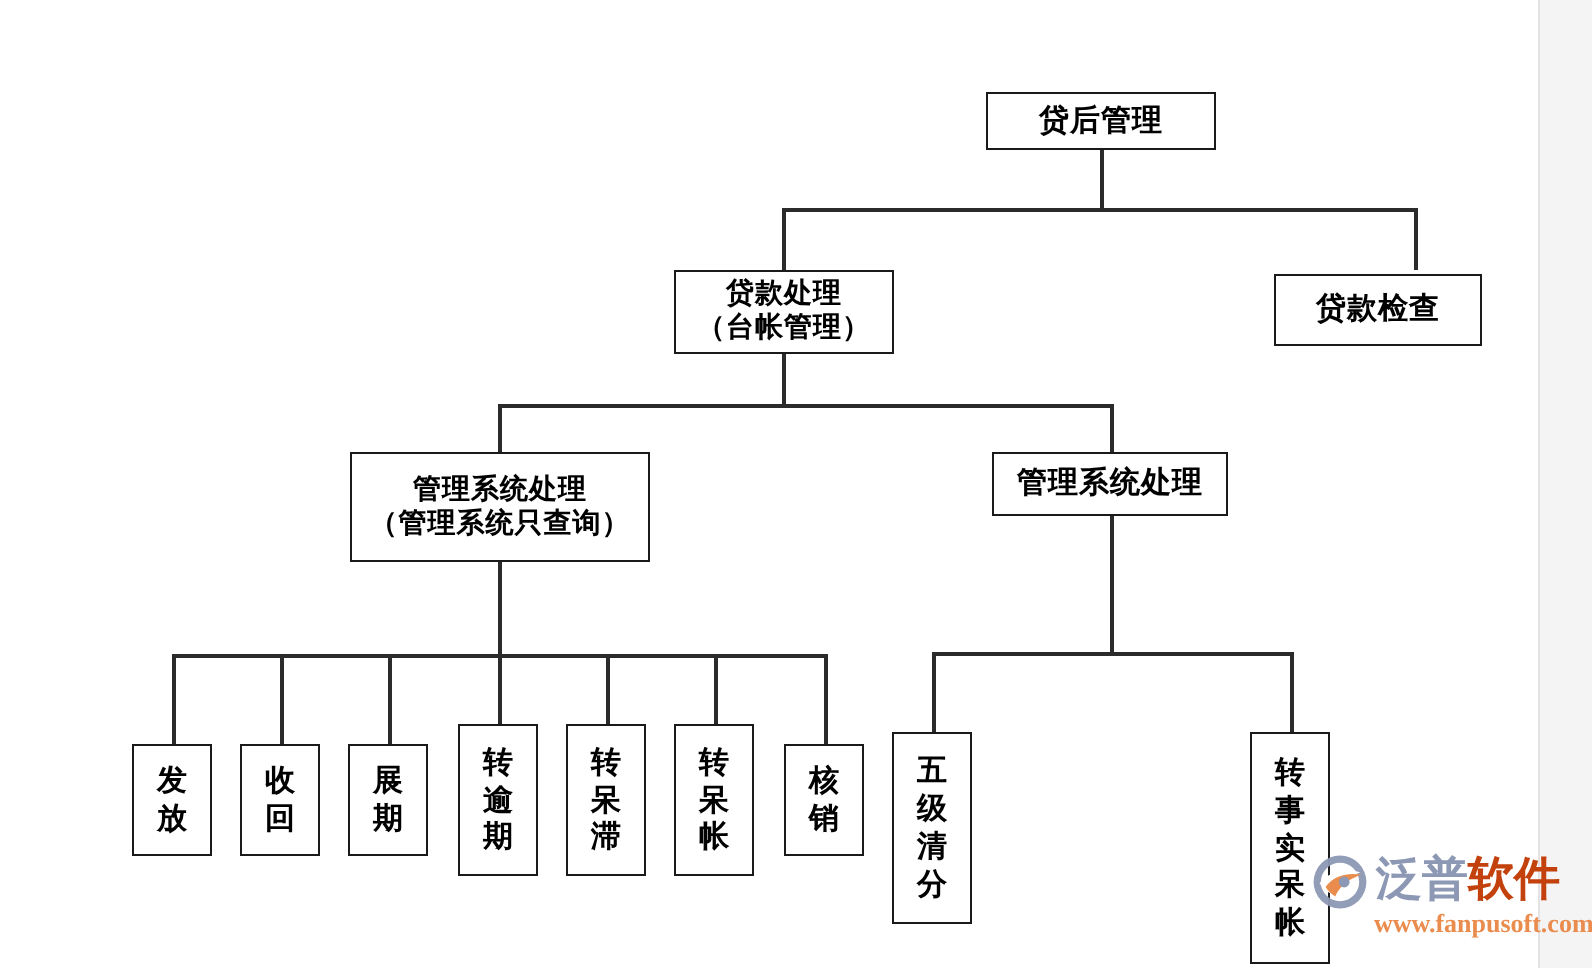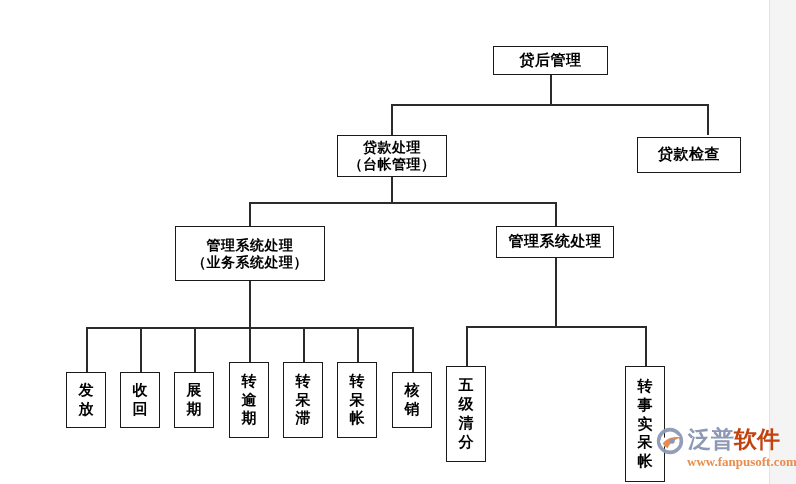--- a/index.html
+++ b/index.html
@@ -164,21 +164,21 @@
     <span class="ln">贷款处理</span>
     <span class="ln">（台帐管理）</span>
   </div>
 
   <div class="node n-h" style="left:637px; top:137px; width:104px; height:36px;">
     <span class="ln">贷款检查</span>
   </div>
 
   <div class="node n-h2" style="left:175px; top:226px; width:150px; height:55px;">
     <span class="ln">管理系统处理</span>
-    <span class="ln">（业务系统处理）</span>
+    <span class="ln">（管理系统只查询）</span>
   </div>
 
   <div class="node n-h" style="left:496px; top:226px; width:118px; height:32px;">
     <span class="ln">管理系统处理</span>
   </div>
 
   <div class="leaf" style="left:66px; top:372px; width:40px; height:56px;">
     <span class="ch">发</span>
     <span class="ch">放</span>
   </div>

